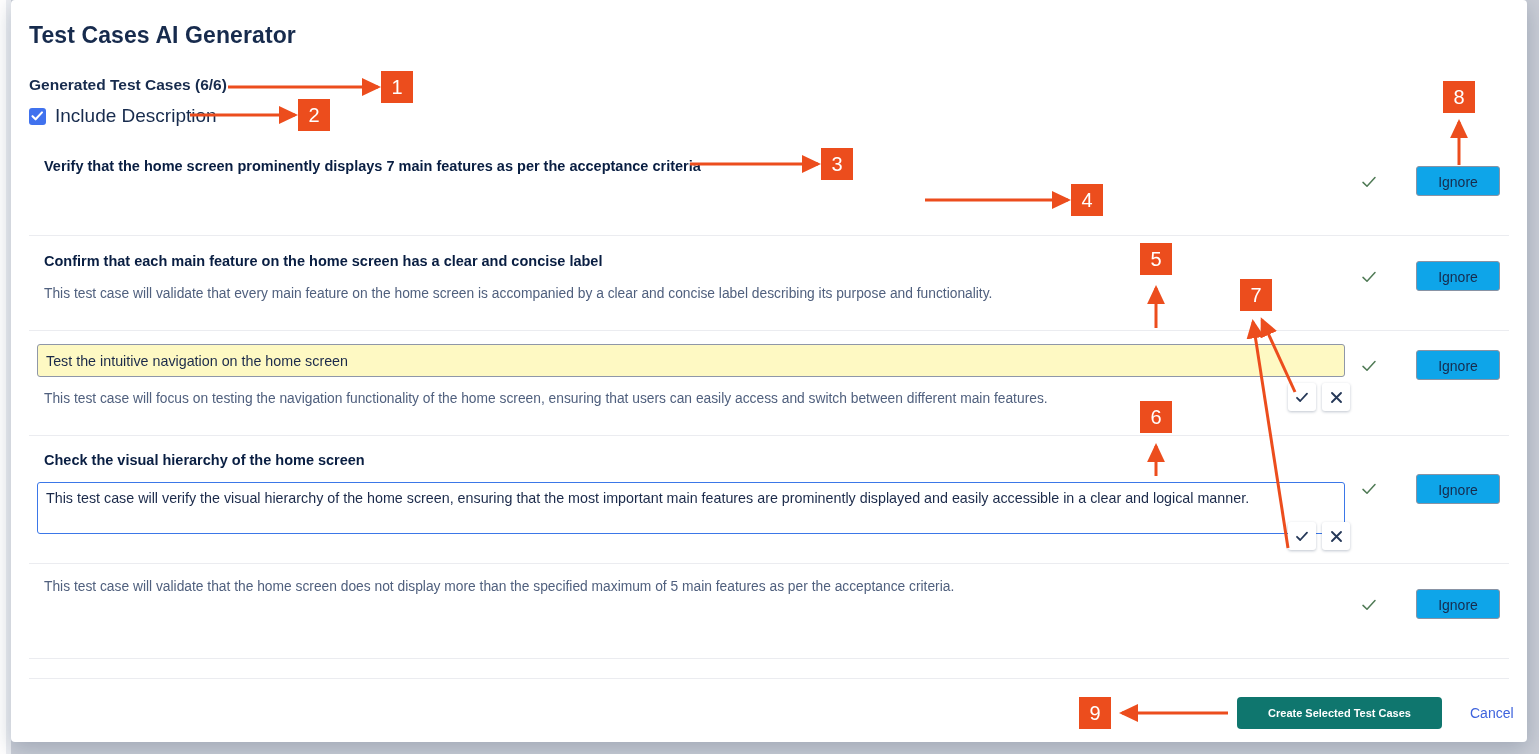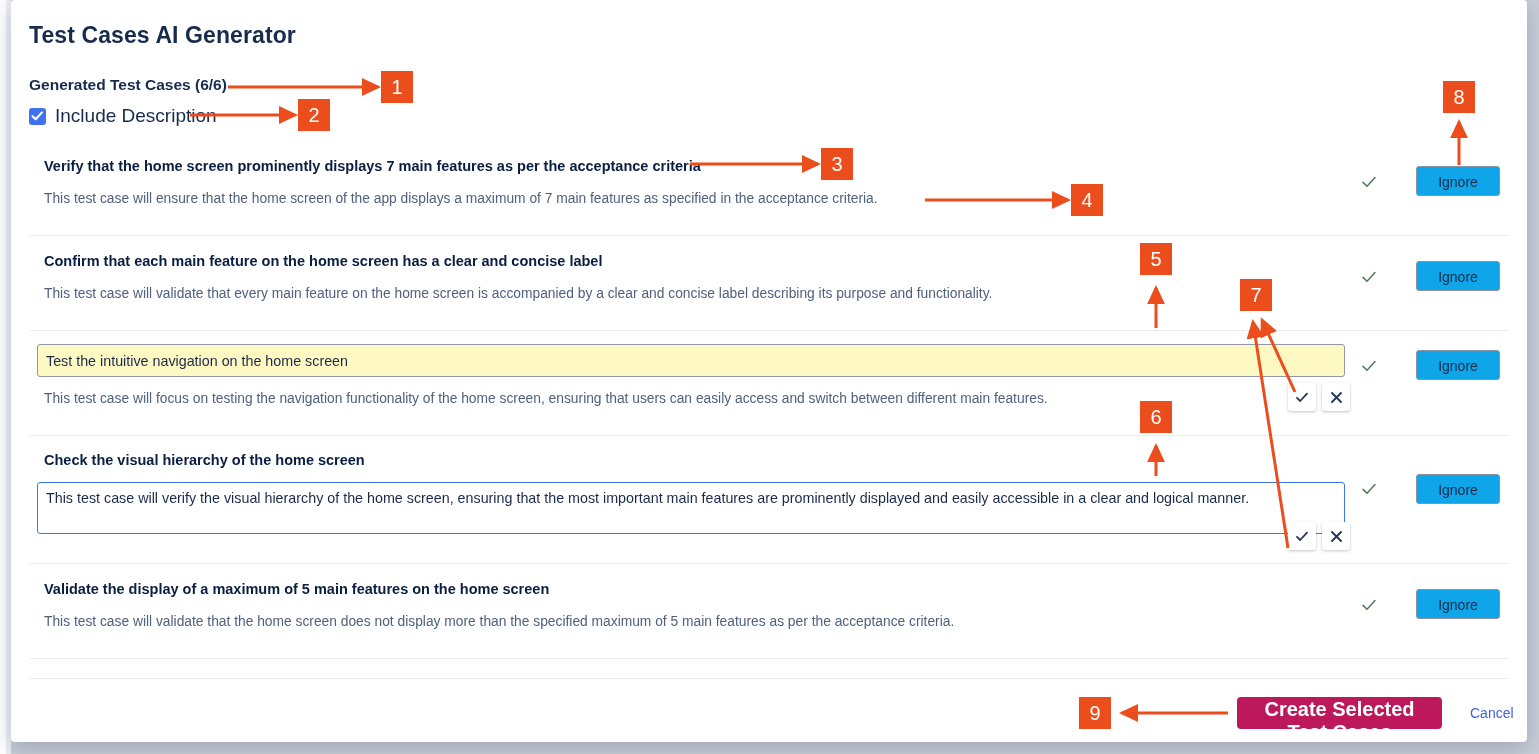--- a/index.html
+++ b/index.html
@@ -180,25 +180,25 @@
   .footer-rule {
     position: absolute;
     left: 18px; top: 678px;
     width: 1480px; height: 1px;
     background: #ebecf0;
   }
   .create-btn {
     position: absolute;
     left: 1226px; top: 697px;
     width: 205px; height: 32px;
-    background: #be185d;
+    background: #0f766e;
     border: none;
     border-radius: 4px;
     color: #fff;
-    font-size: 20px;
+    font-size: 11px;
     font-weight: 700;
     font-family: "Liberation Sans", sans-serif;
     cursor: pointer;
   }
   .cancel-link {
     position: absolute;
     left: 1459px; top: 705px;
     font-size: 14px;
     color: #3e63dd;
     cursor: pointer;
@@ -245,21 +245,20 @@
         </svg>
       </span>
       <span class="inc-desc-label">Include Description</span>
     </div>
 
     <div class="list-area">
 
       <div class="tc-row" style="height:95px">
         <div class="tc-left">
           <div class="tc-title">Verify that the home screen prominently displays 7 main features as per the acceptance criteria</div>
-          <div class="tc-desc">This test case will ensure that the home screen of the app displays a maximum of 7 main features as specified in the acceptance criteria.</div>
         </div>
         <svg class="tc-check" style="left:1331px; top:32px" viewBox="0 0 18 18">
           <path d="M3 9.4 L7 13.2 L15 4.6" stroke="#4f7a55" stroke-width="1.5" fill="none" stroke-linecap="round" stroke-linejoin="round"></path>
         </svg>
         <button class="ignore-btn" style="left:1387px; top:25px">Ignore</button>
       </div>
 
       <div class="tc-row" style="height:95px">
         <div class="tc-left">
           <div class="tc-title">Confirm that each main feature on the home screen has a clear and concise label</div>
@@ -314,21 +313,20 @@
           <button class="mini-btn">
             <svg width="13" height="13" viewBox="0 0 13 13">
               <path d="M2 2 L11 11 M11 2 L2 11" stroke="#253858" stroke-width="1.9" stroke-linecap="round"></path>
             </svg>
           </button>
         </div>
       </div>
 
       <div class="tc-row" style="height:95px">
         <div class="tc-left">
-          <div class="tc-title">Validate the display of a maximum of 5 main features on the home screen</div>
           <div class="tc-desc">This test case will validate that the home screen does not display more than the specified maximum of 5 main features as per the acceptance criteria.</div>
         </div>
         <svg class="tc-check" style="left:1331px; top:32px" viewBox="0 0 18 18">
           <path d="M3 9.4 L7 13.2 L15 4.6" stroke="#4f7a55" stroke-width="1.5" fill="none" stroke-linecap="round" stroke-linejoin="round"></path>
         </svg>
         <button class="ignore-btn" style="left:1387px; top:25px">Ignore</button>
       </div>
 
       <div class="tc-row" style="height:95px; border-bottom:none">
         <div class="tc-left">

